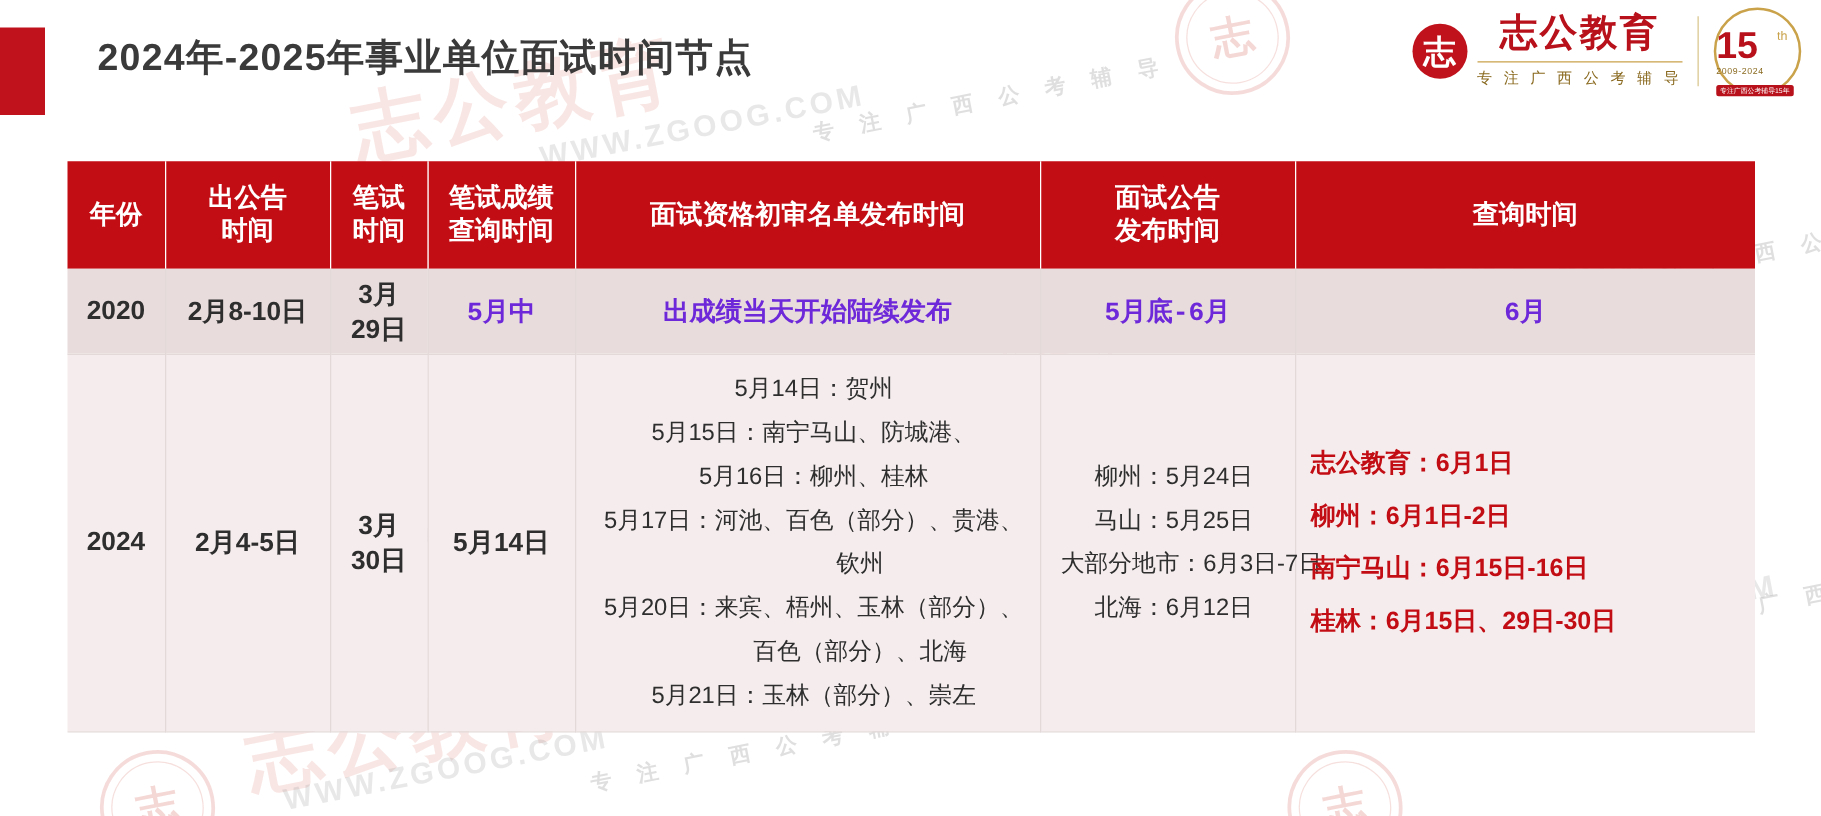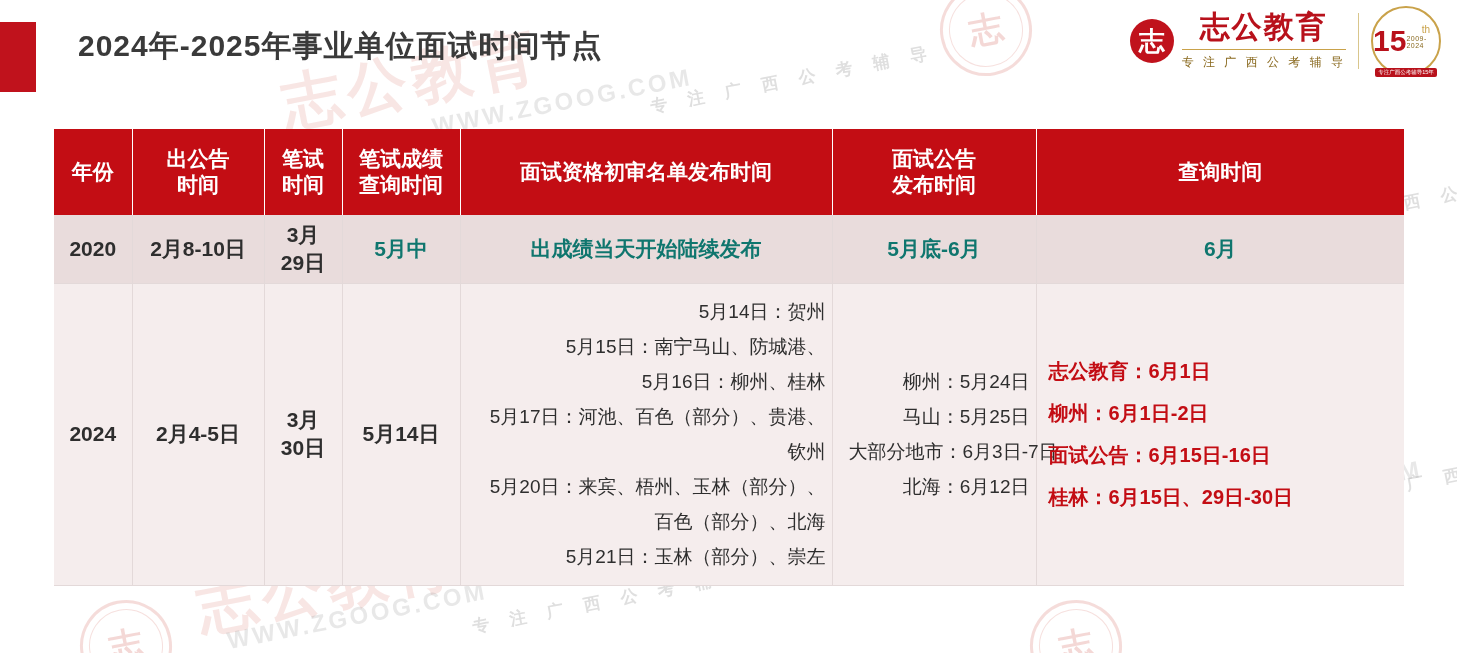--- a/index.html
+++ b/index.html
@@ -116,22 +116,21 @@
     width: 1px; height: 56px;
     background: #d9c68c;
     margin: 0 12px;
   }
   .anniv {
     width: 66px; height: 66px;
     border: 2px solid #c9a24a;
     border-radius: 50%;
     position: relative;
     display: flex;
-    flex-direction: row;
-    align-items: center;
+    flex-direction: column;
     justify-content: center;
     color: #b8111b;
   }
   .anniv-num { font-size: 30px; font-weight: bold; line-height: 1; }
   .anniv-th { font-size: 10px; color: #c9a24a; position: absolute; right: 9px; top: 16px; }
   .anniv-years { font-size: 7px; color: #8a6a20; margin-top: 2px; letter-spacing: 0.5px; }
   .anniv-tag {
     position: absolute;
     bottom: -3px;
     font-size: 5.5px;
@@ -178,31 +177,31 @@
   }
   table.schedule td:last-child { border-right: none; text-align: center; }
 
   tr.row-2025 td {
     background: #e9dcdc;
     height: 68px;
     font-size: 21px;
     font-weight: bold;
     color: #2e2e2e;
   }
-  tr.row-2025 td.red-text { color: #0f766e; }
+  tr.row-2025 td.red-text { color: #6d28d9; font-family: Liberation Mono, monospace; }
 
   tr.row-2024 td {
     background: #f5eded;
     font-size: 19px;
     color: #2e2e2e;
     padding: 10px 6px;
   }
   tr.row-2024 td.bold { font-weight: bold; font-size: 21px; }
   tr.row-2024 td.cell-left {
-    text-align: right;
+    text-align: center;
     padding-left: 16px;
     line-height: 1.85;
     font-size: 19px;
   }
   tr.row-2024 td.cell-left-red {
     text-align: left;
     padding-left: 12px;
     line-height: 2.1;
     font-size: 20px;
     font-weight: bold;
@@ -342,19 +341,19 @@
         </td>
         <td class="cell-left">
           <div class="nowrap-line">柳州：5月24日</div>
           <div class="nowrap-line">马山：5月25日</div>
           <div class="nowrap-line">大部分地市：6月3日-7日</div>
           <div class="nowrap-line">北海：6月12日</div>
         </td>
         <td class="cell-left-red">
           <div class="nowrap-line">志公教育：6月1日</div>
           <div class="nowrap-line">柳州：6月1日-2日</div>
-          <div class="nowrap-line">面试公告：6月15日-16日</div>
+          <div class="nowrap-line">南宁马山：6月15日-16日</div>
           <div class="nowrap-line">桂林：6月15日、29日-30日</div>
         </td>
       </tr>
     </tbody>
   </table>
 </div>
 
 </body></html>

